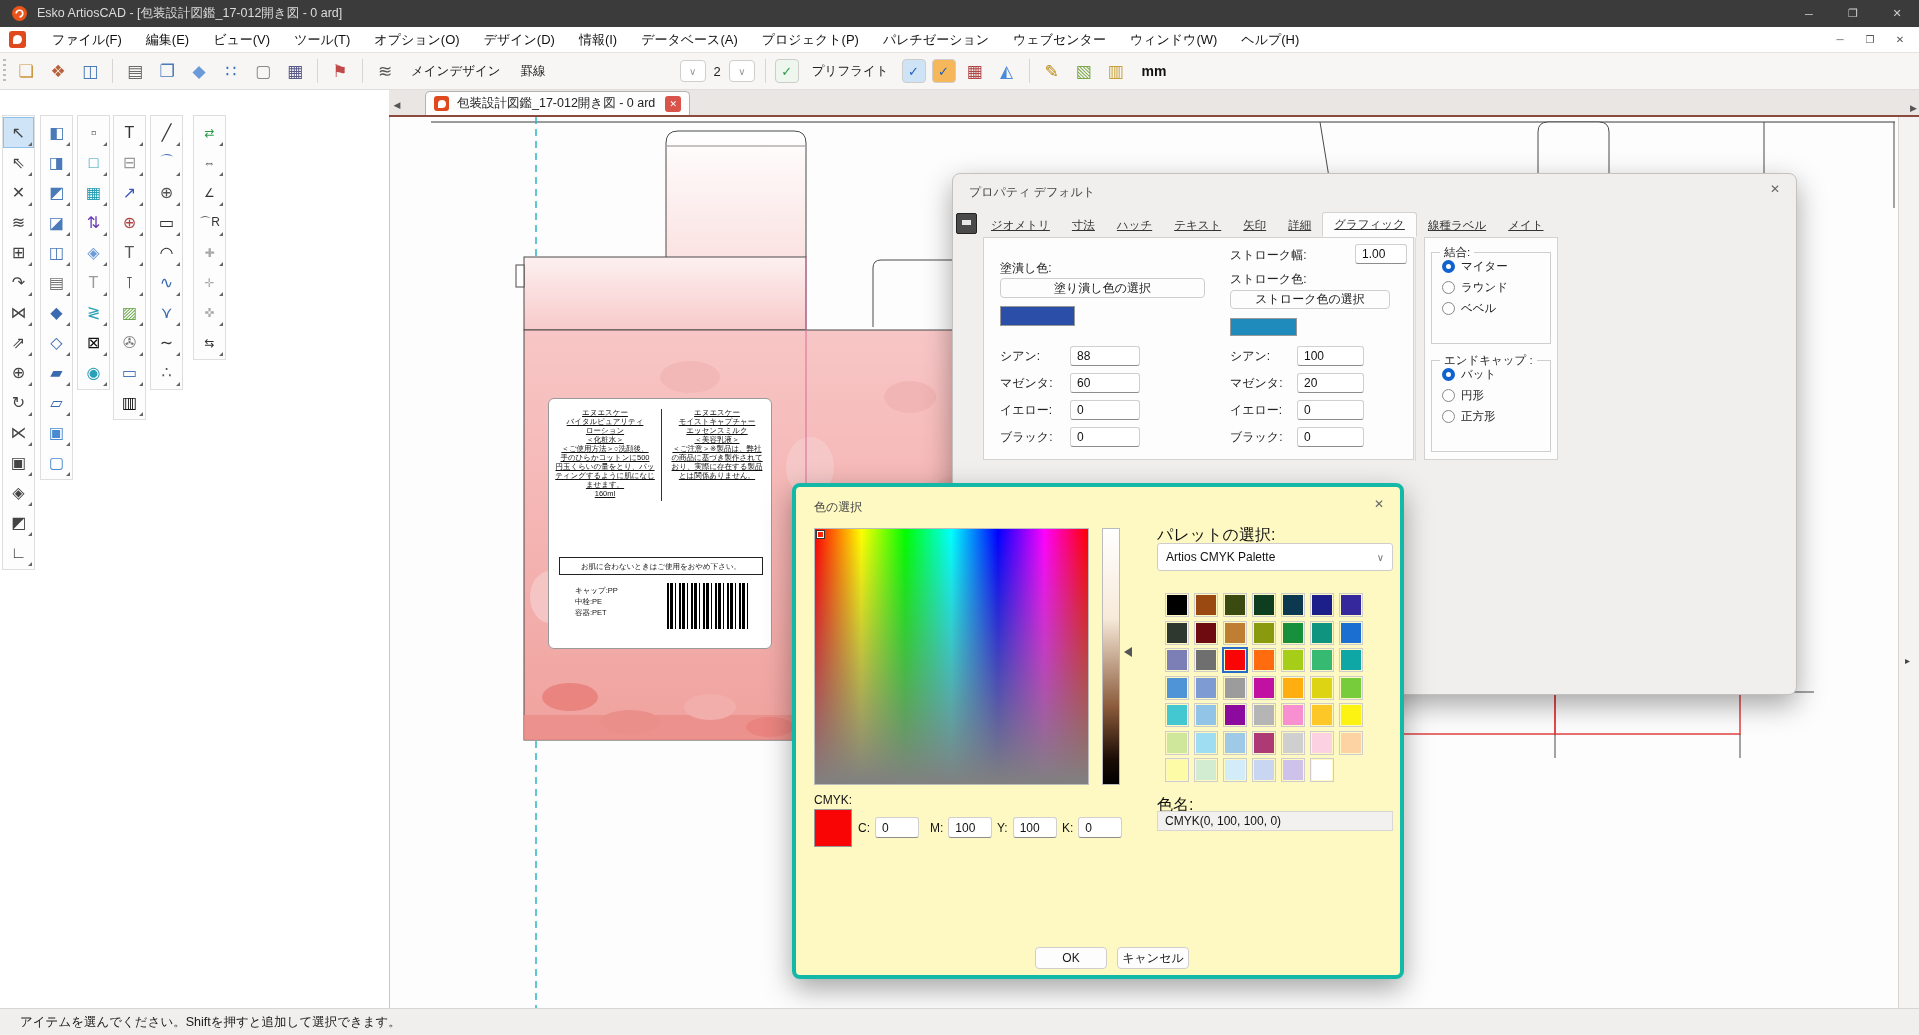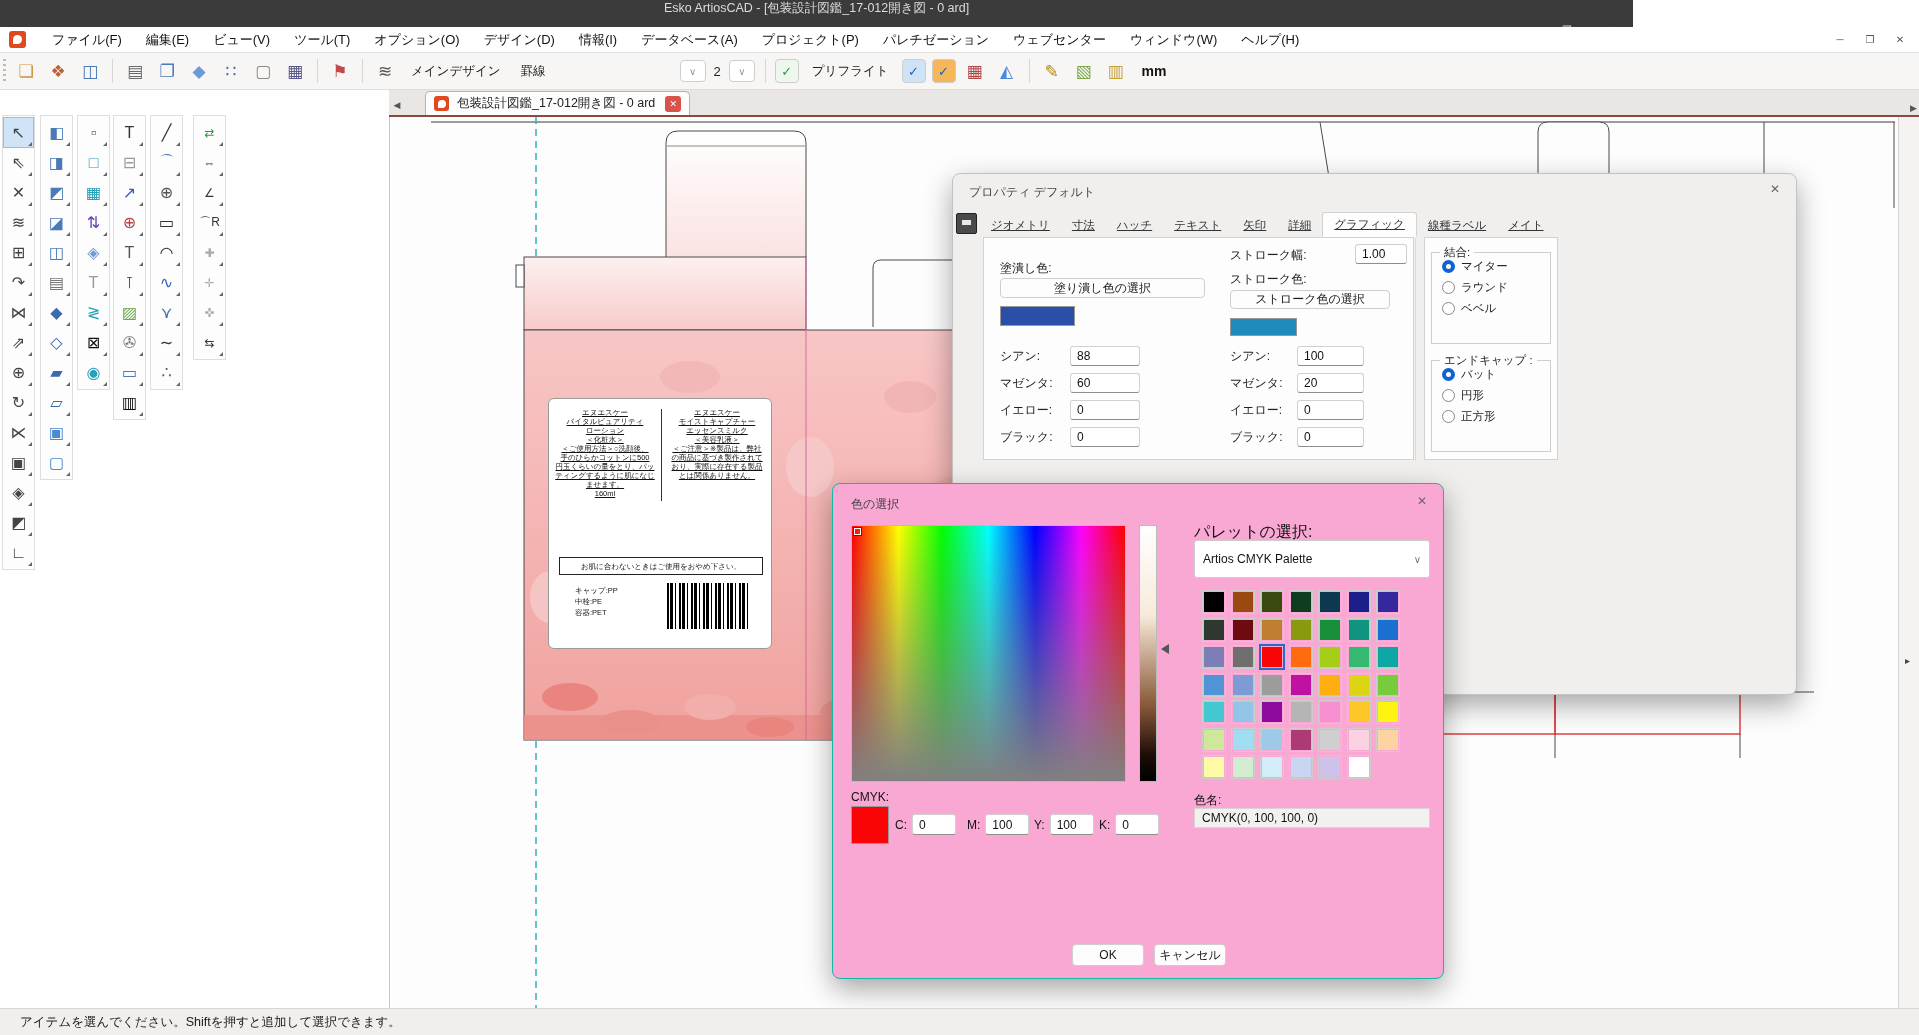--- a/index.html
+++ b/index.html
@@ -1,22 +1,22 @@
 <!DOCTYPE html>
 <html><head>
 <meta charset="utf-8">
 <style>
   * { margin:0; padding:0; box-sizing:border-box; }
   html,body { width:1919px; height:1035px; overflow:hidden; background:#fff;
     font-family:"Liberation Sans","DejaVu Sans",sans-serif; }
   #app { position:relative; width:1919px; height:1035px; }
 
   
-  #titlebar { position:absolute; left:0; top:0; width:1633px; height:27px; background:#3b3b3b;
-    display:flex; align-items:center; color:#dcdcdc; font-size:12.5px;flex-direction:column; }
+  #titlebar { position:absolute; left:0; top:0; width:1919px; height:27px; background:#3b3b3b;
+    display:flex; align-items:center; color:#dcdcdc; font-size:12.5px; }
   #titlebar .logo { margin:0 10px 0 12px; width:15px; height:15px; }
   #titlebar .wbtns { margin-left:auto; display:flex; }
   #titlebar .wbtn { width:44px; height:27px; display:flex; align-items:center; justify-content:center;
     font-size:11px; color:#cfcfcf; }
 
   
   #menubar { position:absolute; left:0; top:27px; width:1919px; height:26px; background:#ffffff;
     border-bottom:1px solid #e3e3e3; display:flex; align-items:center; font-size:13px; color:#111; }
   #menubar .docicon { margin:0 14px 0 9px; width:17px; height:17px; border-radius:3px; background:#e0481e;
     position:relative; }
@@ -114,42 +114,42 @@
   .frow .flabel { font-size:12px; color:#222; }
   .frow .fld { width:70px; height:20px; }
   .vdiv { position:absolute; width:1px; background:#dddbd9; }
   .grpbox { position:absolute; border:1px solid #d0cecc; }
   .grpbox .legend { position:absolute; left:8px; top:-8px; background:#fdfdfd; padding:0 4px; font-size:11.5px; color:#222; }
   .ritem { display:flex; align-items:center; margin:6px 0 0 10px; font-size:11.5px; color:#222; }
   .rdot { width:13px; height:13px; border-radius:50%; border:1px solid #8a8886; background:#fff; margin-right:6px; }
   .rdot.on { border:4px solid #0f62cf; }
 
   
-  #colordlg { left:832px; top:483px; width:612px; height:496px; background:#f9a8d4; border:1px solid #14b8a6; }
+  #colordlg { left:792px; top:483px; width:612px; height:496px; background:#fef9c3; border:4px solid #14b8a6; }
   #gradsq { position:absolute; left:18px; top:41px; width:275px; height:257px; border:1px solid #bbb;
     background:linear-gradient(to bottom, rgba(128,128,128,0), rgba(128,128,128,1)),
       linear-gradient(to right,#f00 0%,#ff0 17%,#0f0 33%,#0ff 50%,#00f 67%,#f0f 84%,#f00 100%); }
   #gradmark { position:absolute; left:2px; top:2px; width:7px; height:7px; border:1px solid #fff; outline:1px solid #333; }
   #valbar { position:absolute; left:306px; top:41px; width:18px; height:257px; border:1px solid #bbb;
     background:linear-gradient(to bottom,#ffffff 0%,#f7ead9 35%,#8a5a3a 70%,#1c0d06 90%,#000 100%); }
   #valmark { position:absolute; left:328px; top:160px; width:0; height:0;
     border-top:5px solid transparent; border-bottom:5px solid transparent; border-right:8px solid #555; }
   #cmyk-label { position:absolute; left:18px; top:306px; font-size:12px; color:#111; }
   #cmyk-preview { position:absolute; left:18px; top:322px; width:38px; height:38px; border:1px solid #999; }
   .cfield { position:absolute; display:flex; align-items:center; font-size:12px; color:#111; }
   .cfield .fld { width:44px; height:21px; margin-left:5px; }
   #palette-label { position:absolute; left:361px; top:38px; font-size:16px; color:#111; }
-  #palette-select { position:absolute; left:361px; top:56px; width:236px; height:38px; background:#fff;
+  #palette-select { position:absolute; left:361px; top:56px; width:236px; height:28px; background:#fff;
     border:1px solid #cfcdcb; border-radius:3px; font-size:12px; color:#111; display:flex; align-items:center;
     padding:0 8px; }
   #palette-select .chev { margin-left:auto; color:#777; font-size:10px; }
   #palette-grid { position:absolute; left:366px; top:108px; width:228px; height:170px; display:flex; flex-wrap:wrap; }
   .psw { width:20px; height:20px; margin:0 4.5px 7.5px 4.5px; outline:1px solid #cfcdcb; outline-offset:1px; }
   .psw.selected { outline:2px solid #2a6ac8; outline-offset:1px; }
-  #cname-label { position:absolute; left:361px; top:308px; font-size:12px; color:#111; }
+  #cname-label { position:absolute; left:361px; top:308px; font-size:16px; color:#111; }
   #cname-field { position:absolute; left:361px; top:324px; width:236px; height:20px; background:#f2f1f0;
     border:1px solid #d8d6d4; font-size:12px; color:#111; display:flex; align-items:center; padding:0 7px; }
   #ok-btn { position:absolute; left:239px; top:460px; width:72px; height:22px; }
   #cancel-btn { position:absolute; left:321px; top:460px; width:72px; height:22px; }
 
   
   #statusbar { position:absolute; left:0; top:1008px; width:1919px; height:27px; background:#f0efee;
     border-top:1px solid #d8d6d4; display:flex; align-items:center; font-size:12.5px; color:#1a1a1a;
     padding-left:20px; }
 </style>

